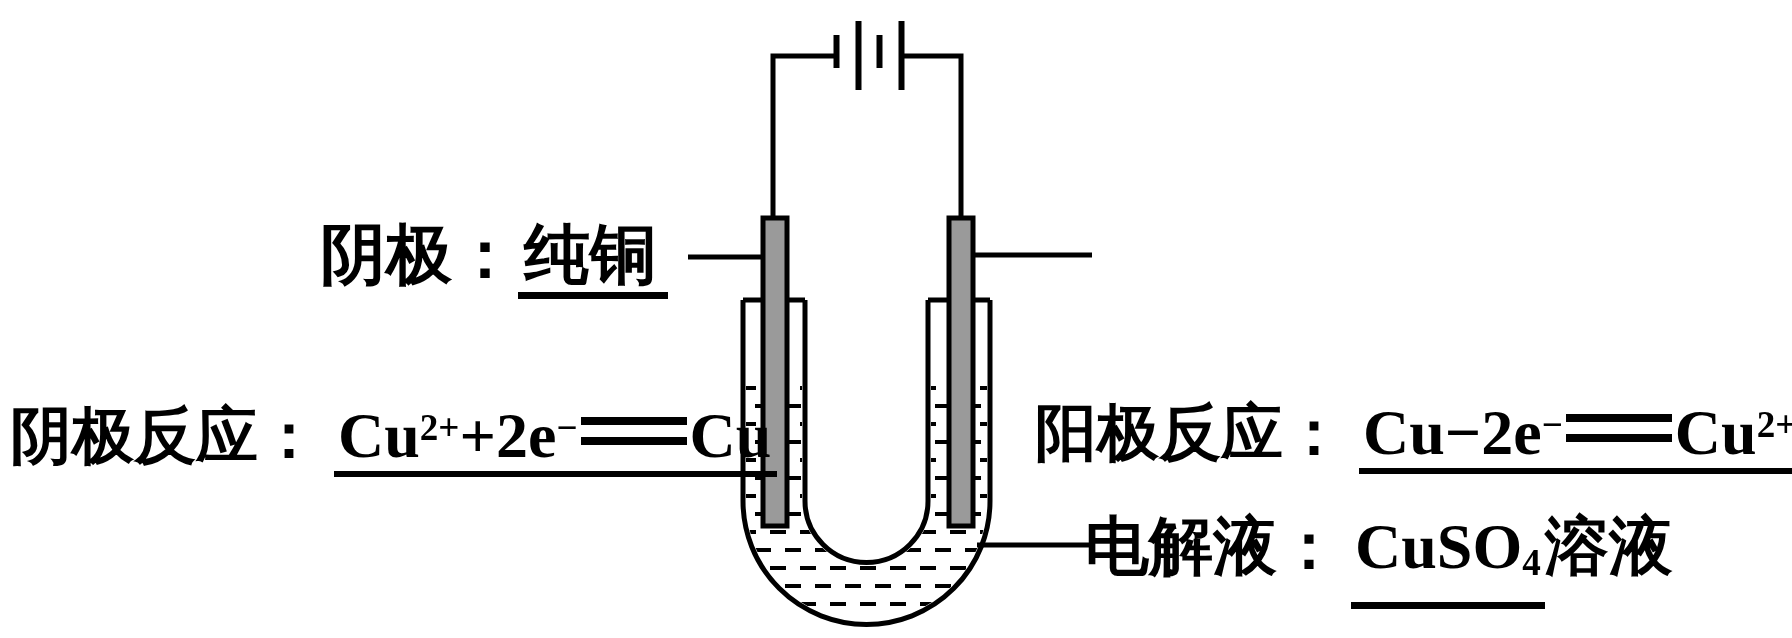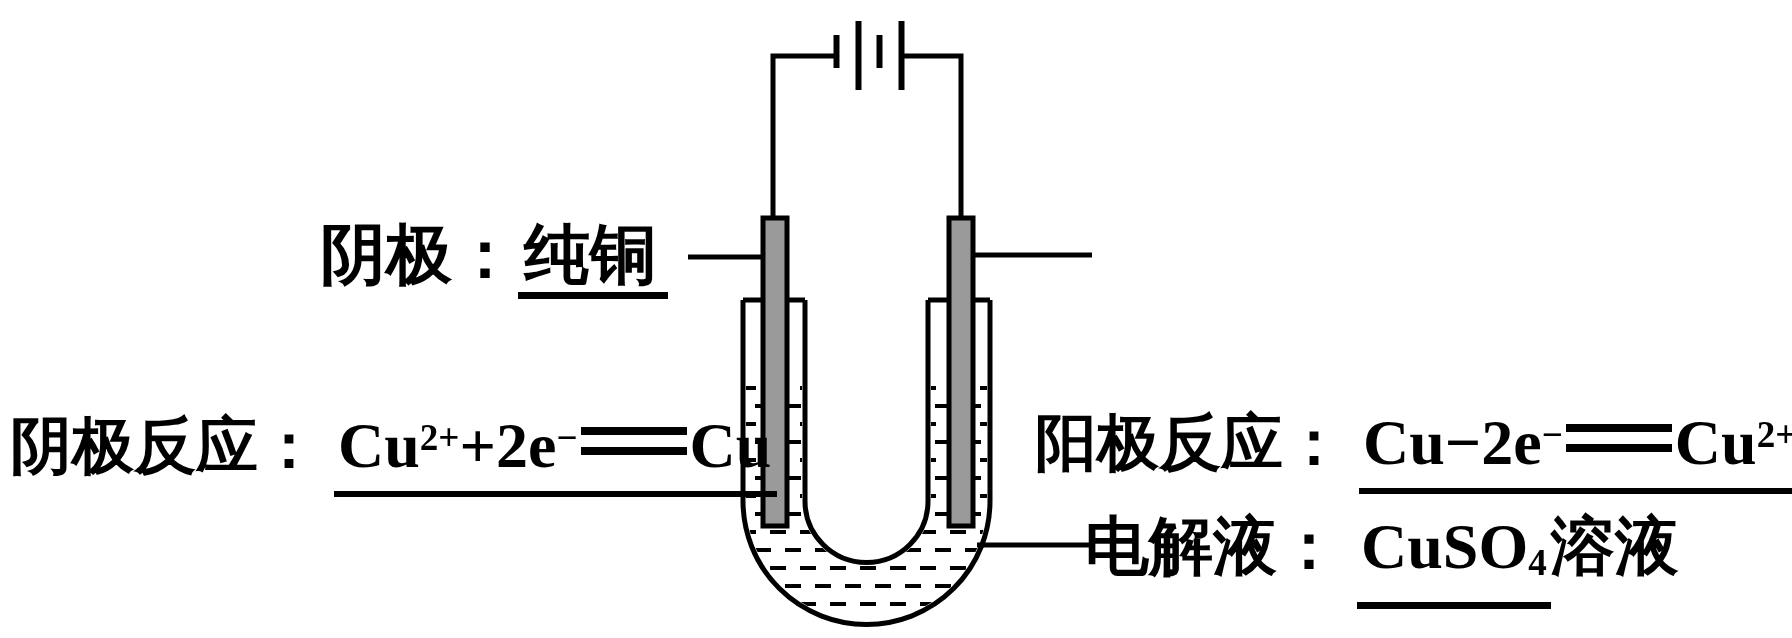--- a/index.html
+++ b/index.html
@@ -8,33 +8,33 @@
     font-family:"Liberation Serif","DejaVu Serif",serif;color:#000;overflow:hidden;
   }
   #stage{position:absolute;inset:0;width:1792px;height:638px;}
   svg#apparatus{position:absolute;left:0;top:0;}
   .row{position:absolute;white-space:nowrap;font-weight:bold;}
   .cn{font-weight:bold;}
   
   .lbl{font-size:66px;line-height:66px;}
   .lbl .u-name{display:inline-block;border-bottom:7px solid #000;padding:0 12px 4px 6px;}
   
-  .rx{font-size:64px;line-height:90px;}
+  .rx{font-size:64px;line-height:70px;}
   .rx .cn{font-size:62px;}
   .rx .formula{display:inline-block;border-bottom:6px solid #000;padding:0 6px 0 4px;margin-left:14px;}
   .sup{font-size:0.58em;vertical-align:0.45em;letter-spacing:0;}
   .sub{font-size:0.58em;vertical-align:-0.18em;}
   .dbl-eq{
     display:inline-block;width:106px;height:28px;margin:0 3px;
     background:linear-gradient(#000 0 8px,transparent 8px 20px,#000 20px 28px);
     vertical-align:12px;
   }
   
   .elyte{font-size:64px;line-height:70px;}
-  .elyte .formula{display:inline-block;border-bottom:7px solid #000;padding:0 4px 4px 4px;margin-left:16px;}
+  .elyte .formula{display:inline-block;border-bottom:7px solid #000;padding:0 4px 4px 4px;margin-left:10px;}
 </style>
 </head>
 <body>
 
 <div id="stage">
 
   <svg id="apparatus" width="1792" height="638" viewBox="0 0 1792 638">
     <defs>
       <clipPath id="liq" clipPathUnits="userSpaceOnUse">
         <path clip-rule="evenodd" fill-rule="evenodd" d="M746,384 H987 V501 A120.5,120.5 0 0 1 746,501 Z

